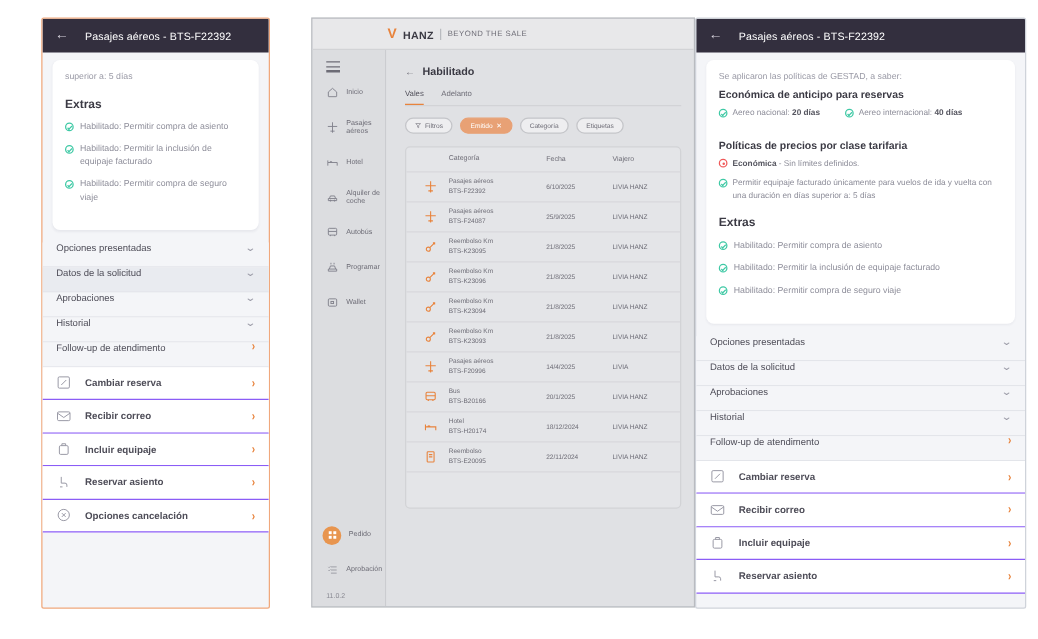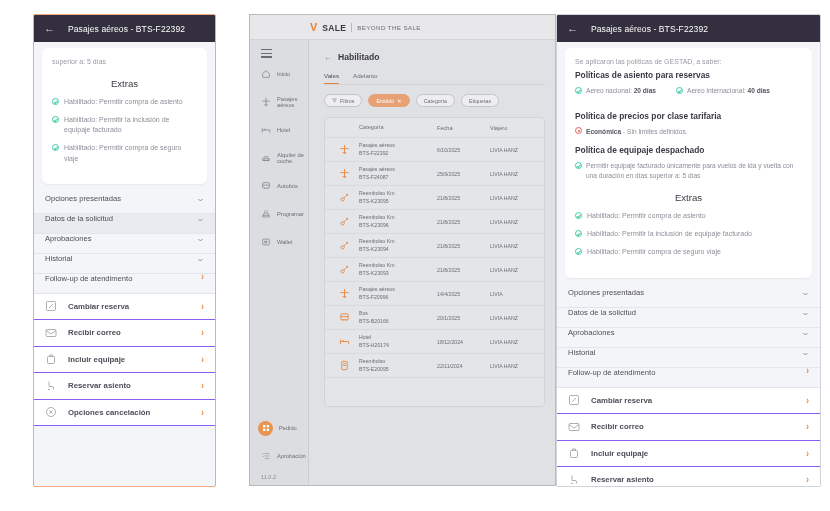--- a/index.html
+++ b/index.html
@@ -79,21 +79,21 @@
     border-left: 1px solid #3fc9a5; border-bottom: 1px solid #3fc9a5;
     transform: rotate(-45deg);
   }
   .ck.red { border-color: #ef5a5a; }
   .ck.red::after {
     border-color: #ef5a5a; left: 2px; top: 1.8px;
     width: 2.4px; height: 2.4px; border: none;
     background: #ef5a5a; border-radius: 50%;
     transform: none;
   }
-  .extras-h { font-size: 9.6px; font-weight: normal; color: #3b3a44; margin: 12px 0 8px; text-align: center; }
+  .extras-h { font-size: 9.6px; font-weight: bold; color: #3b3a44; margin: 12px 0 8px; }
   .extra-item { display: flex; gap: 5px; align-items: flex-start;
     font-size: 7px; color: #8e8e9a; margin-bottom: 8px; line-height: 1.45; }
 
   
   .acc-wrap { margin-top: 10px; background: #f4f5f8; }
   .acc {
     display: flex; justify-content: space-between;
     padding: 0 11px; height: 20px;
     background: #f4f5f8;
     border-bottom: 1px solid #e3e5ea;
@@ -299,21 +299,21 @@
           <span class="chev-r">›</span>
         </div>
       </div>
     </div>
   </div>
 
   <div class="desk">
     <div class="desk-top">
       <div class="logo">
         <span class="v">V</span>
-        <span class="u">SALE</span>
+        <span class="u">HANZ</span>
         <span class="sep"></span>
         <span class="tag">BEYOND THE SALE</span>
       </div>
     </div>
 
     <div class="desk-side">
       <div class="burger">
           <i></i>
           <i></i>
           <i></i>
@@ -587,39 +587,38 @@
   <div class="panel panel-right">
     <div class="mob-header">
       <span class="back">←</span>
       <span class="title">Pasajes aéreos - BTS-F22392</span>
     </div>
     <div class="mob-body">
 
       <div class="pol-card">
         <div class="pol-clipped">Se aplicaron las políticas de GESTAD, a saber:</div>
 
-        <div class="pol-h first">Políticas de asiento para reservas</div>
+        <div class="pol-h first">Económica de anticipo para reservas</div>
         <div class="pol-row">
           <div class="pol-item">
             <span class="ck"></span>
             <span class="lbl"><span>Aereo nacional: </span><b>20 días</b></span>
           </div>
           <div class="pol-item">
             <span class="ck"></span>
             <span class="lbl"><span>Aereo internacional: </span><b>40 días</b></span>
           </div>
         </div>
 
-        <div class="pol-h">Política de precios por clase tarifaria</div>
+        <div class="pol-h">Políticas de precios por clase tarifaria</div>
         <div class="pol-item">
           <span class="ck red"></span>
           <span class="lbl"><b>Económica</b><span> - Sin límites definidos.</span></span>
         </div>
 
-        <div class="pol-h">Política de equipaje despachado</div>
         <div class="pol-item">
           <span class="ck"></span>
           <span class="lbl">Permitir equipaje facturado únicamente para vuelos de ida y vuelta con una duración en días superior a: 5 días</span>
         </div>
 
         <div class="extras-h">Extras</div>
         <div class="extra-item">
           <span class="ck"></span>
           <span>Habilitado: Permitir compra de asiento</span>
         </div>

